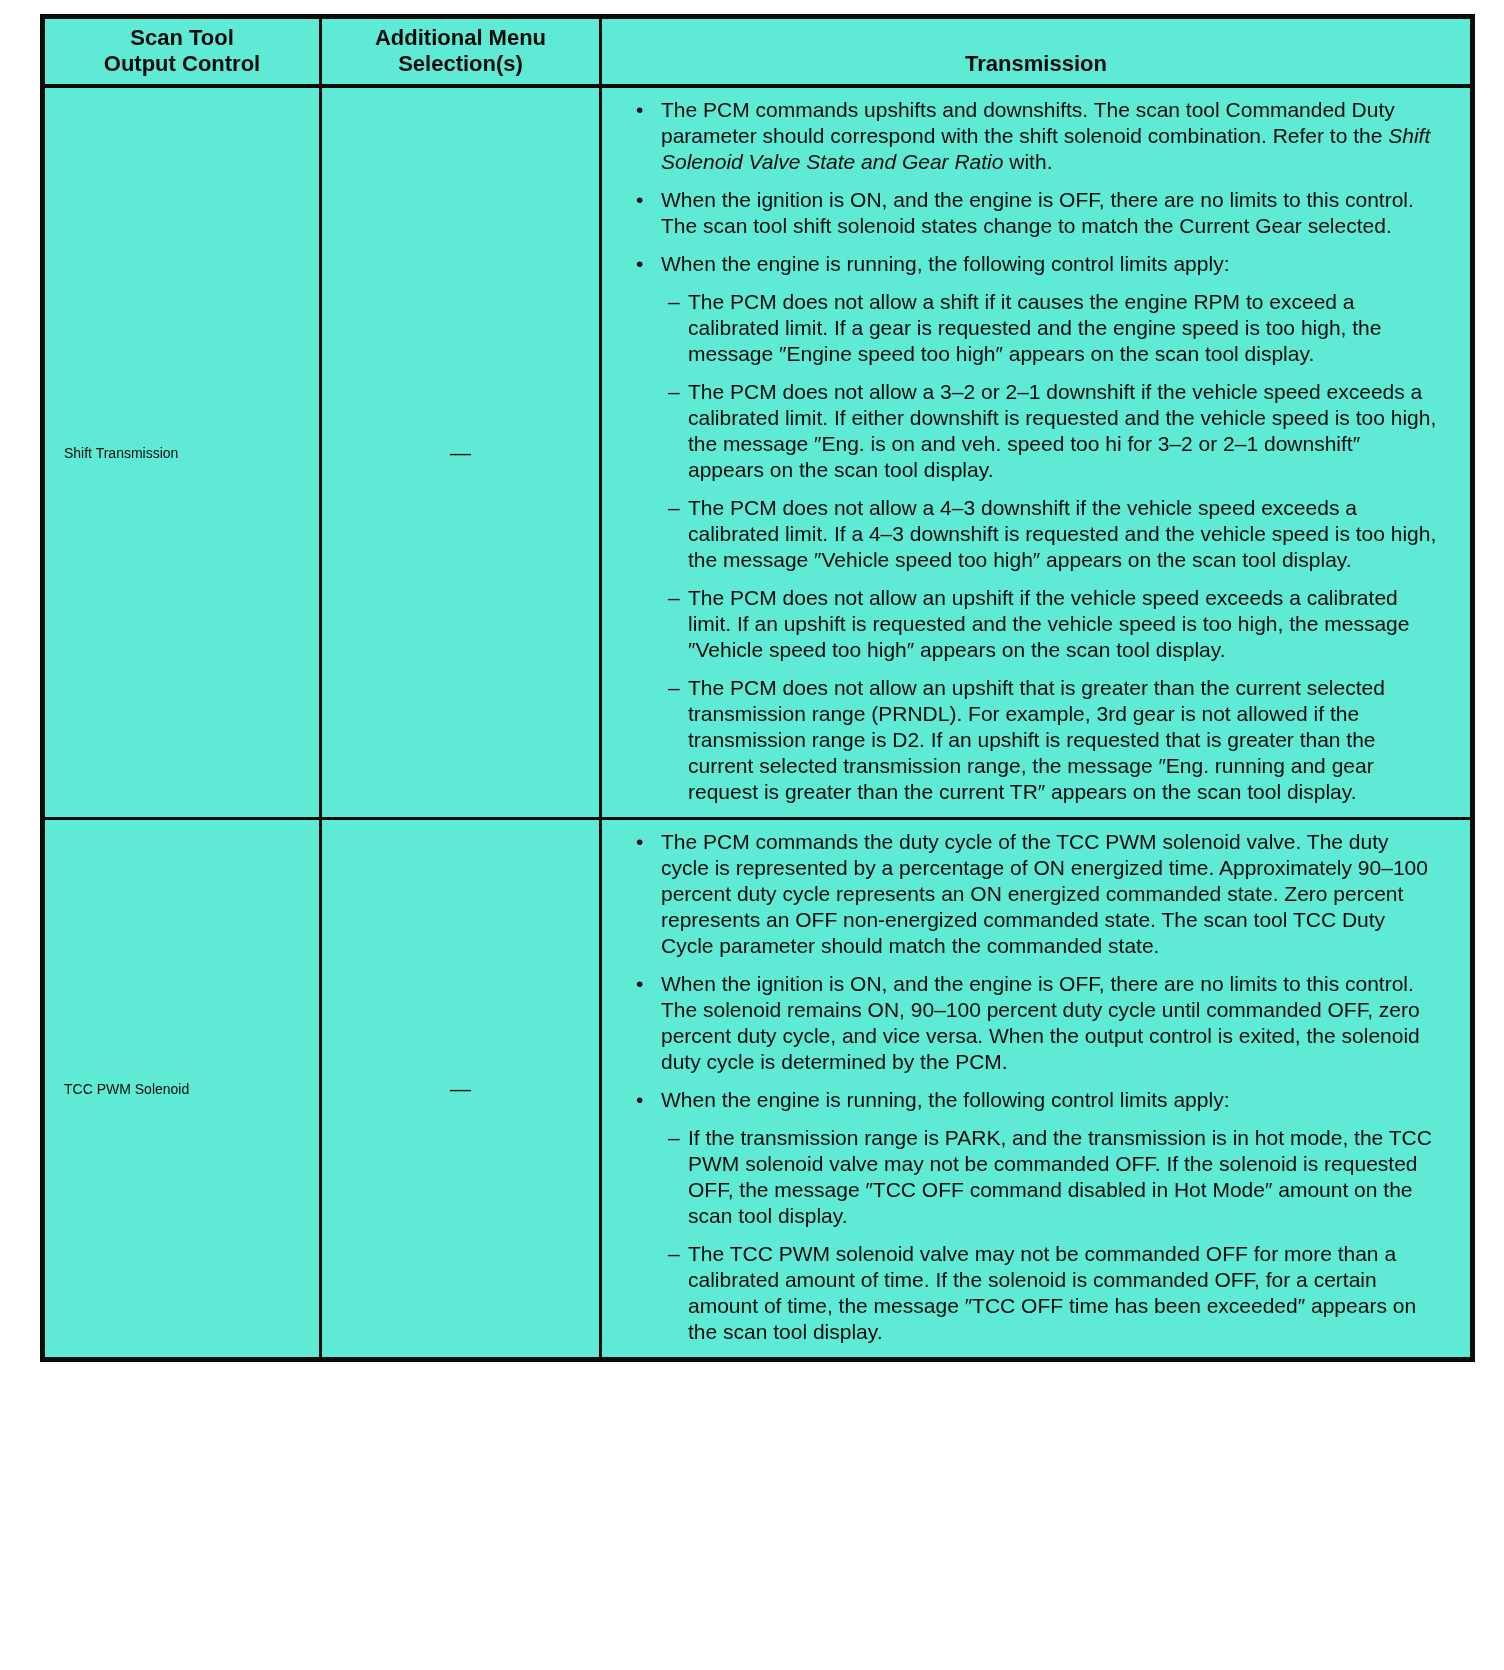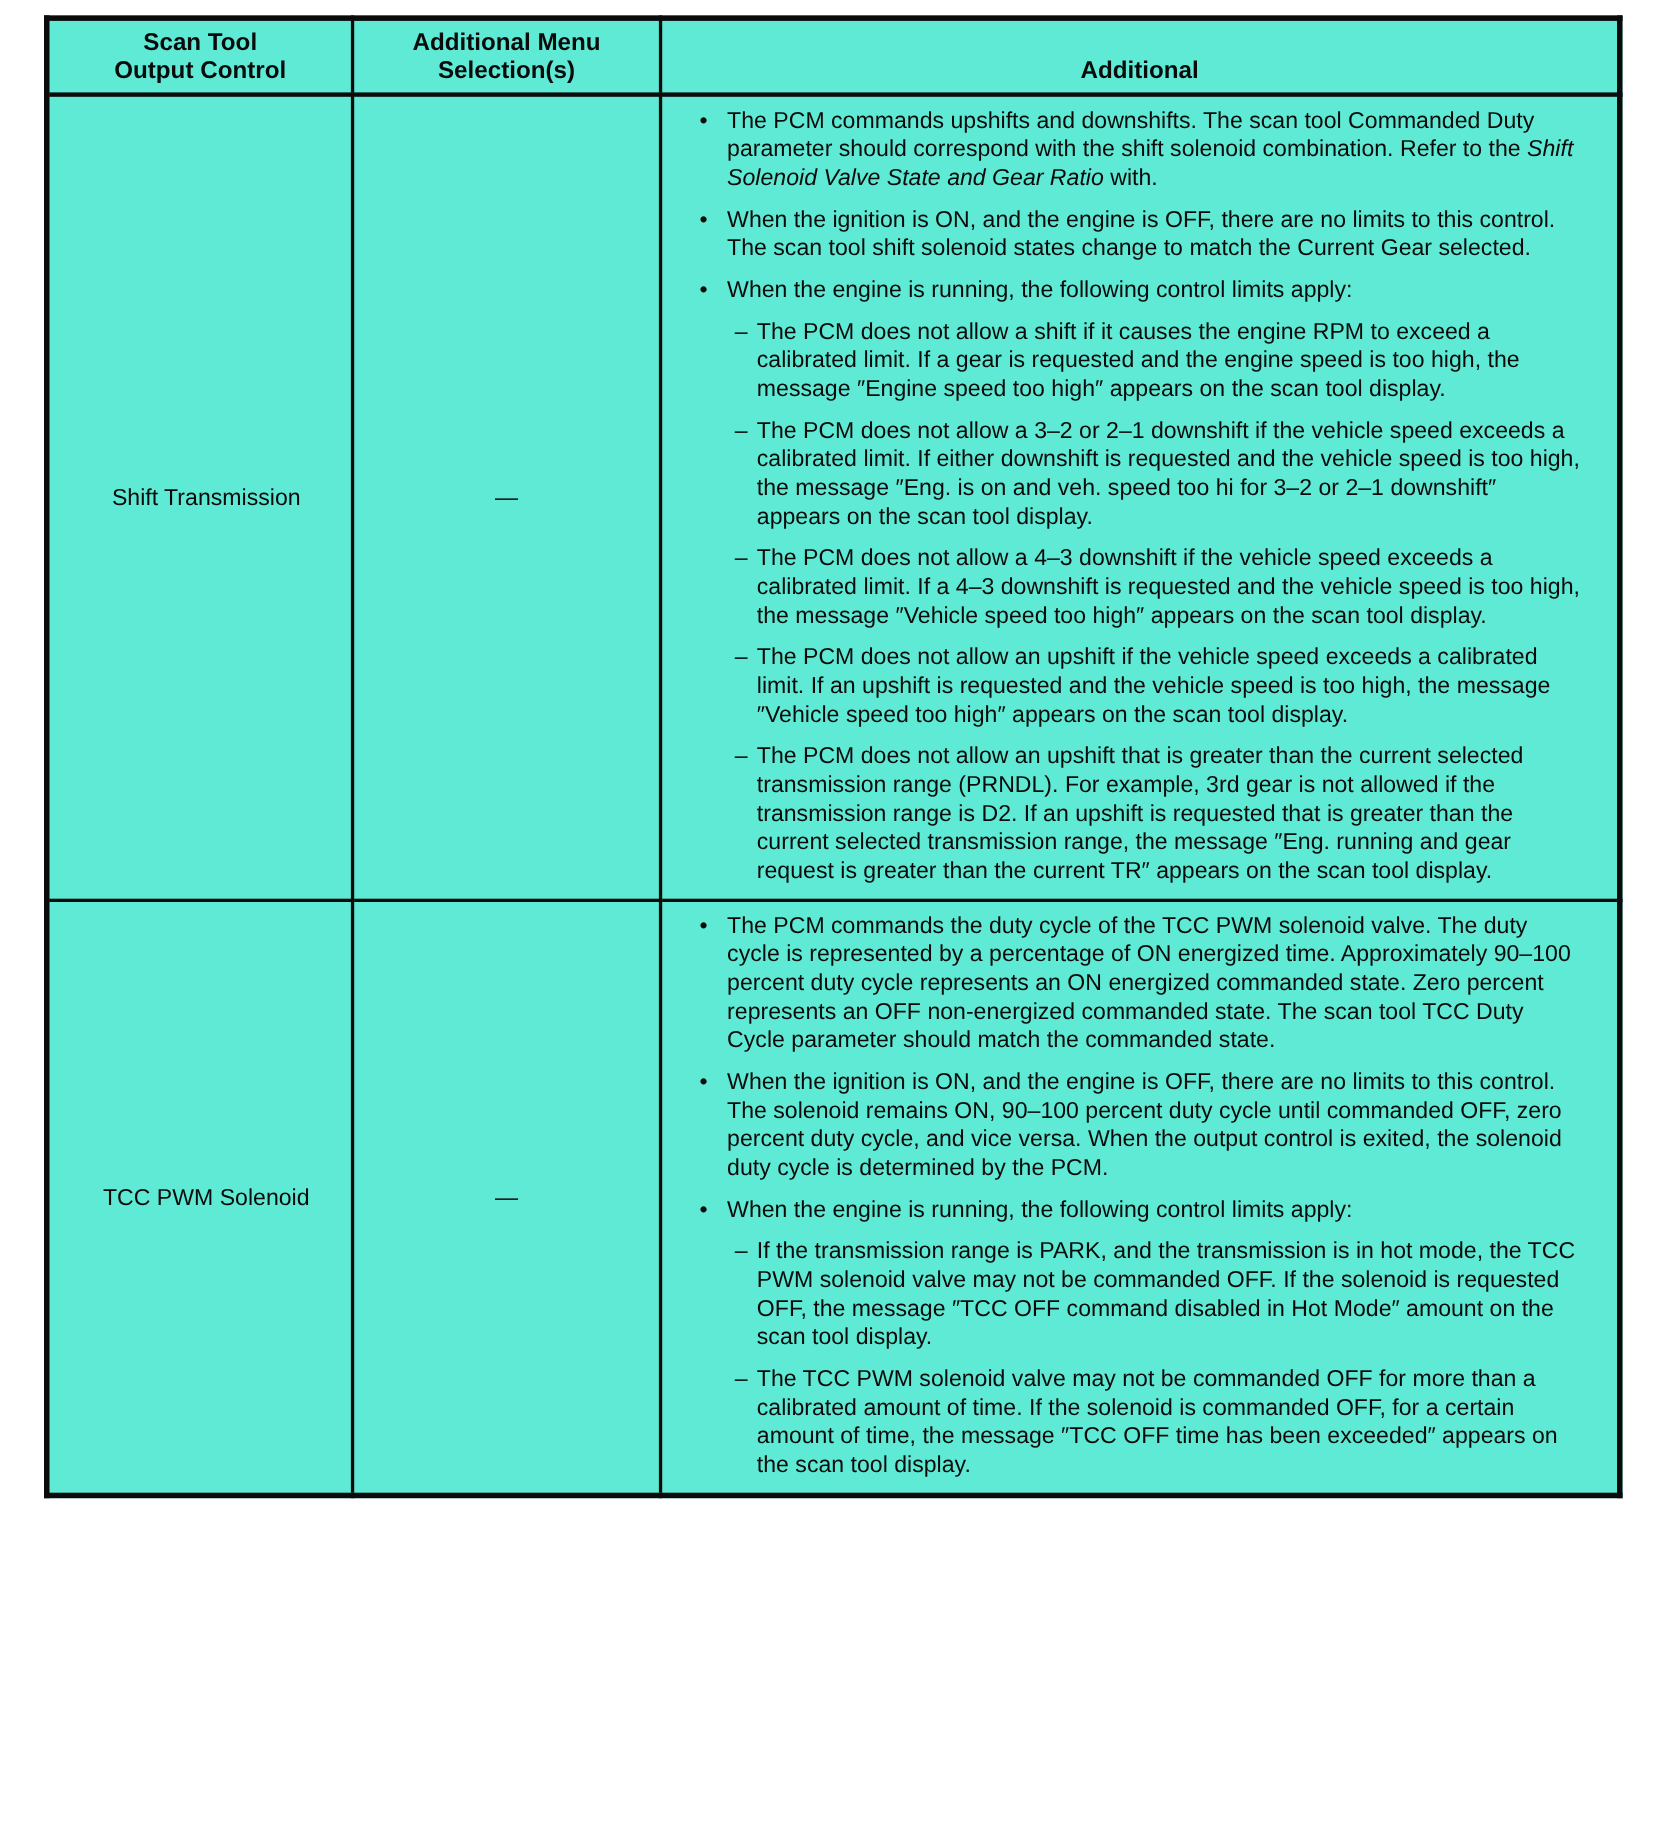--- a/index.html
+++ b/index.html
@@ -38,23 +38,23 @@
     text-align: center;
     vertical-align: bottom;
     padding: 6px 4px 7px 4px;
     white-space: pre-line;
   }
   thead tr {
     border-bottom: 4px solid #0b0b0b;
   }
   td.control-cell {
     vertical-align: middle;
-    text-align: center;
+    text-align: left;
     padding: 6px 8px 6px 19px;
-    font-size: 21px;
+    font-size: 14px;
     line-height: 26px;
   }
   td.menu-cell {
     vertical-align: middle;
     text-align: center;
     font-size: 21px;
     line-height: 26px;
   }
   td.desc-cell {
     vertical-align: top;
@@ -98,21 +98,21 @@
       <col class="c1">
       <col class="c2">
       <col class="c3">
     </colgroup>
     <thead>
       <tr>
         <th>Scan Tool
 Output Control</th>
         <th>Additional Menu
 Selection(s)</th>
-        <th>Additional</th>
+        <th>Transmission</th>
       </tr>
     </thead>
     <tbody id="table-body">
     <tr>
           <td class="control-cell"><span>Shift Transmission</span></td>
           <td class="menu-cell"><span>—</span></td>
           <td class="desc-cell">
             <div class="li bullet"><span class="marker">•</span><span class="txt"><span>The PCM commands upshifts and downshifts. The scan tool Commanded Duty parameter should correspond with the shift solenoid combination. Refer to the </span><i>Shift Solenoid Valve State and Gear Ratio</i><span> with.</span></span></div>
             <div class="li bullet"><span class="marker">•</span><span class="txt"><span>When the ignition is ON, and the engine is OFF, there are no limits to this control. The scan tool shift solenoid states change to match the Current Gear selected.</span></span></div>
             <div class="li bullet"><span class="marker">•</span><span class="txt"><span>When the engine is running, the following control limits apply:</span></span></div>

